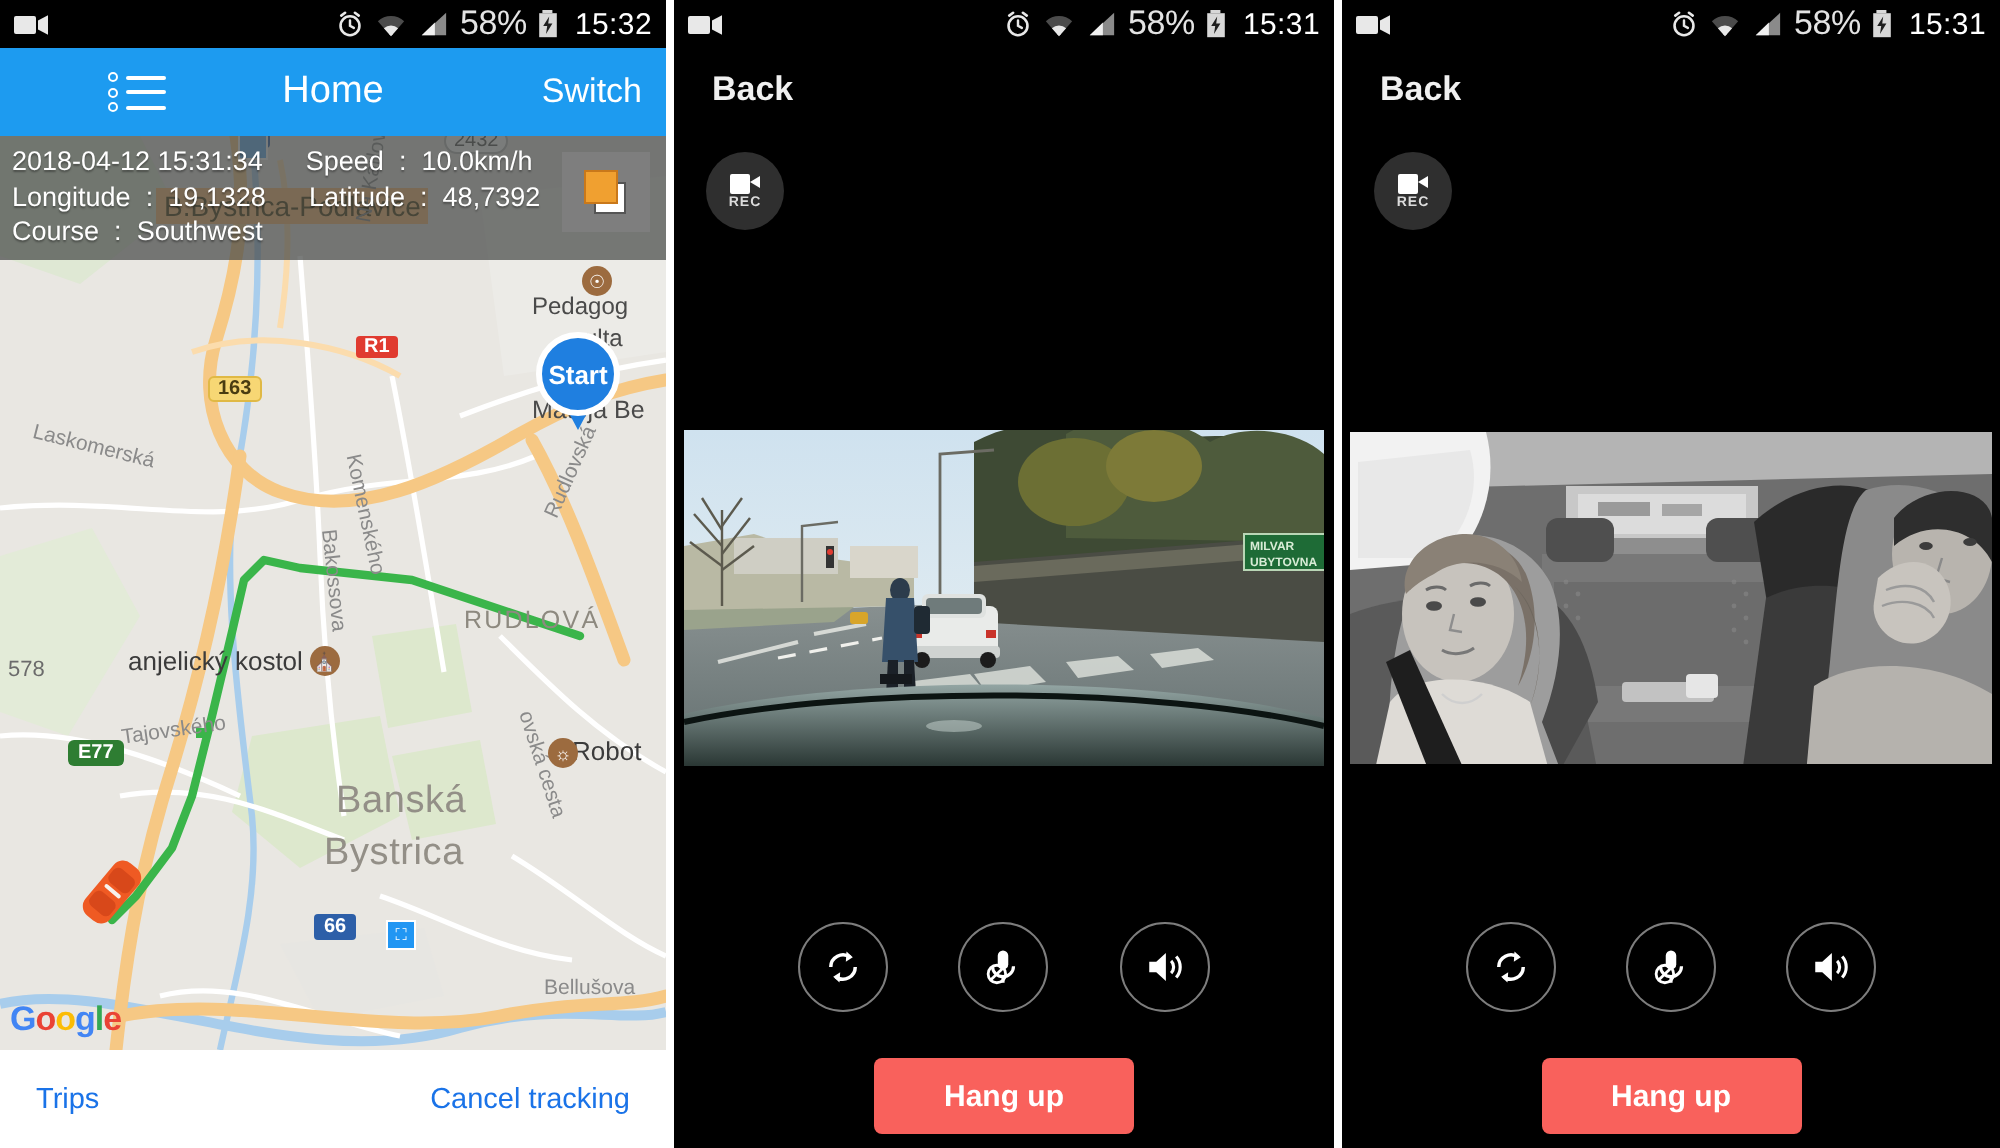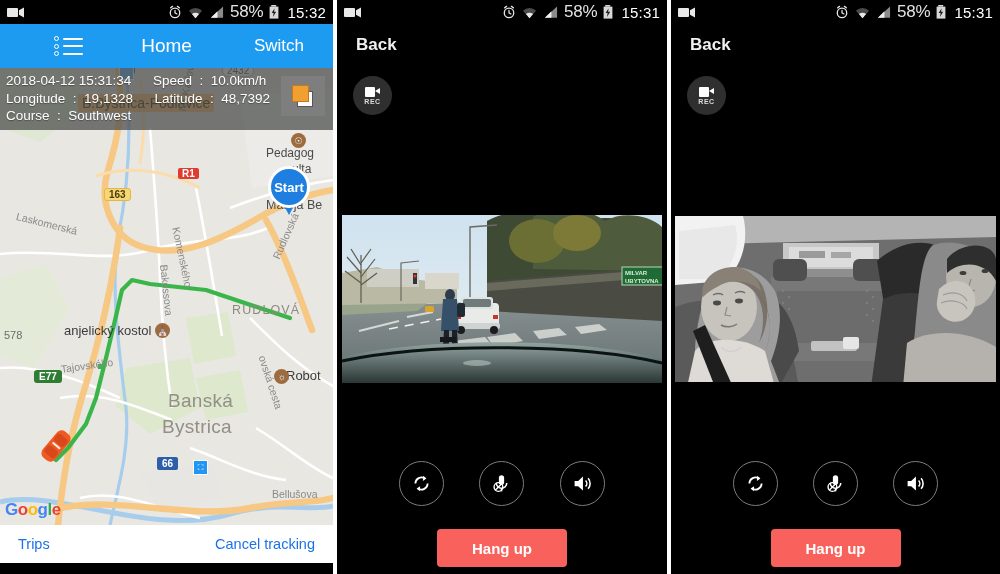--- a/index.html
+++ b/index.html
@@ -23,21 +23,21 @@
   .ico{display:inline-block;line-height:0;}
 
   
   .appbar{height:44px;background:#1d9bf0;position:relative;display:flex;align-items:center;padding-left:45px;}
   .appbar-title{position:absolute;left:0;right:0;text-align:center;color:#fff;font-size:19px;pointer-events:none;}
   .menu-btn{position:relative;width:48px;height:44px;display:flex;align-items:center;justify-content:center;}
   .listicon{width:30px;height:20px;display:flex;flex-direction:column;justify-content:space-between;}
   .listicon .row{display:flex;align-items:center;gap:4px;}
   .listicon .dot{width:5px;height:5px;border:1.4px solid #fff;border-radius:50%;box-sizing:border-box;}
   .listicon .bar{width:20px;height:2px;background:#fff;border-radius:1px;}
-  .switch-btn{margin-left:auto;margin-right:29px;color:#fff;font-size:17px;z-index:3;}
+  .switch-btn{margin-left:auto;margin-right:12px;color:#fff;font-size:17px;z-index:3;}
 
   
   .maparea{position:relative;height:457px;overflow:hidden;background:#e8e6e1;}
   .infobox{position:absolute;left:0;top:0;right:0;z-index:6;background:rgba(70,74,72,.72);
            color:#fff;font-size:13.5px;line-height:17.5px;padding:4px 6px 5px 6px;box-sizing:border-box;
            text-shadow:0 1px 1px rgba(0,0,0,.35);}
   .inforow{white-space:nowrap;}
   .inforow .sp{display:inline-block;width:14px;}
 
   .layer-btn{position:absolute;right:8px;top:8px;width:44px;height:40px;background:rgba(128,128,128,.82);
@@ -68,21 +68,21 @@
   .gwatermark{position:absolute;left:5px;bottom:5px;font-size:17px;font-weight:bold;letter-spacing:-.5px;}
   .gwatermark span:nth-child(1){color:#4285F4}.gwatermark span:nth-child(2){color:#EA4335}
   .gwatermark span:nth-child(3){color:#FBBC05}.gwatermark span:nth-child(4){color:#4285F4}
   .gwatermark span:nth-child(5){color:#34A853}.gwatermark span:nth-child(6){color:#EA4335}
   .poi-dot{position:absolute;width:15px;height:15px;border-radius:50%;background:#9c6b3f;color:#fff;font-size:9px;
            display:flex;align-items:center;justify-content:center;}
   .transit{position:absolute;width:13px;height:13px;background:#2196f3;border:1px solid #fff;
            display:flex;align-items:center;justify-content:center;color:#fff;font-size:8px;}
 
   
-  .bottombar{height:38px;background:#fff;display:flex;align-items:center;justify-content:space-between;
+  .bottombar{height:49px;background:#fff;display:flex;align-items:center;justify-content:space-between;
              padding:0 18px;box-sizing:border-box;}
   .bottombar a{color:#1a73e8;font-size:14.5px;text-decoration:none;}
 
   
   .callscreen{position:relative;height:550px;background:#000;font-weight:bold;}
   .back-btn{position:absolute;left:19px;top:11px;color:#f0f0f0;font-size:17px;}
   .rec-btn{position:absolute;left:16px;top:52px;width:39px;height:39px;border-radius:50%;background:#2f2f2f;
            display:flex;flex-direction:column;align-items:center;justify-content:center;gap:1px;}
   .rec-btn .cam{width:15px;height:10px;position:relative;}
   .rec-btn .cam:before{content:"";position:absolute;left:0;top:0;width:10px;height:10px;background:#fff;border-radius:1px;}

